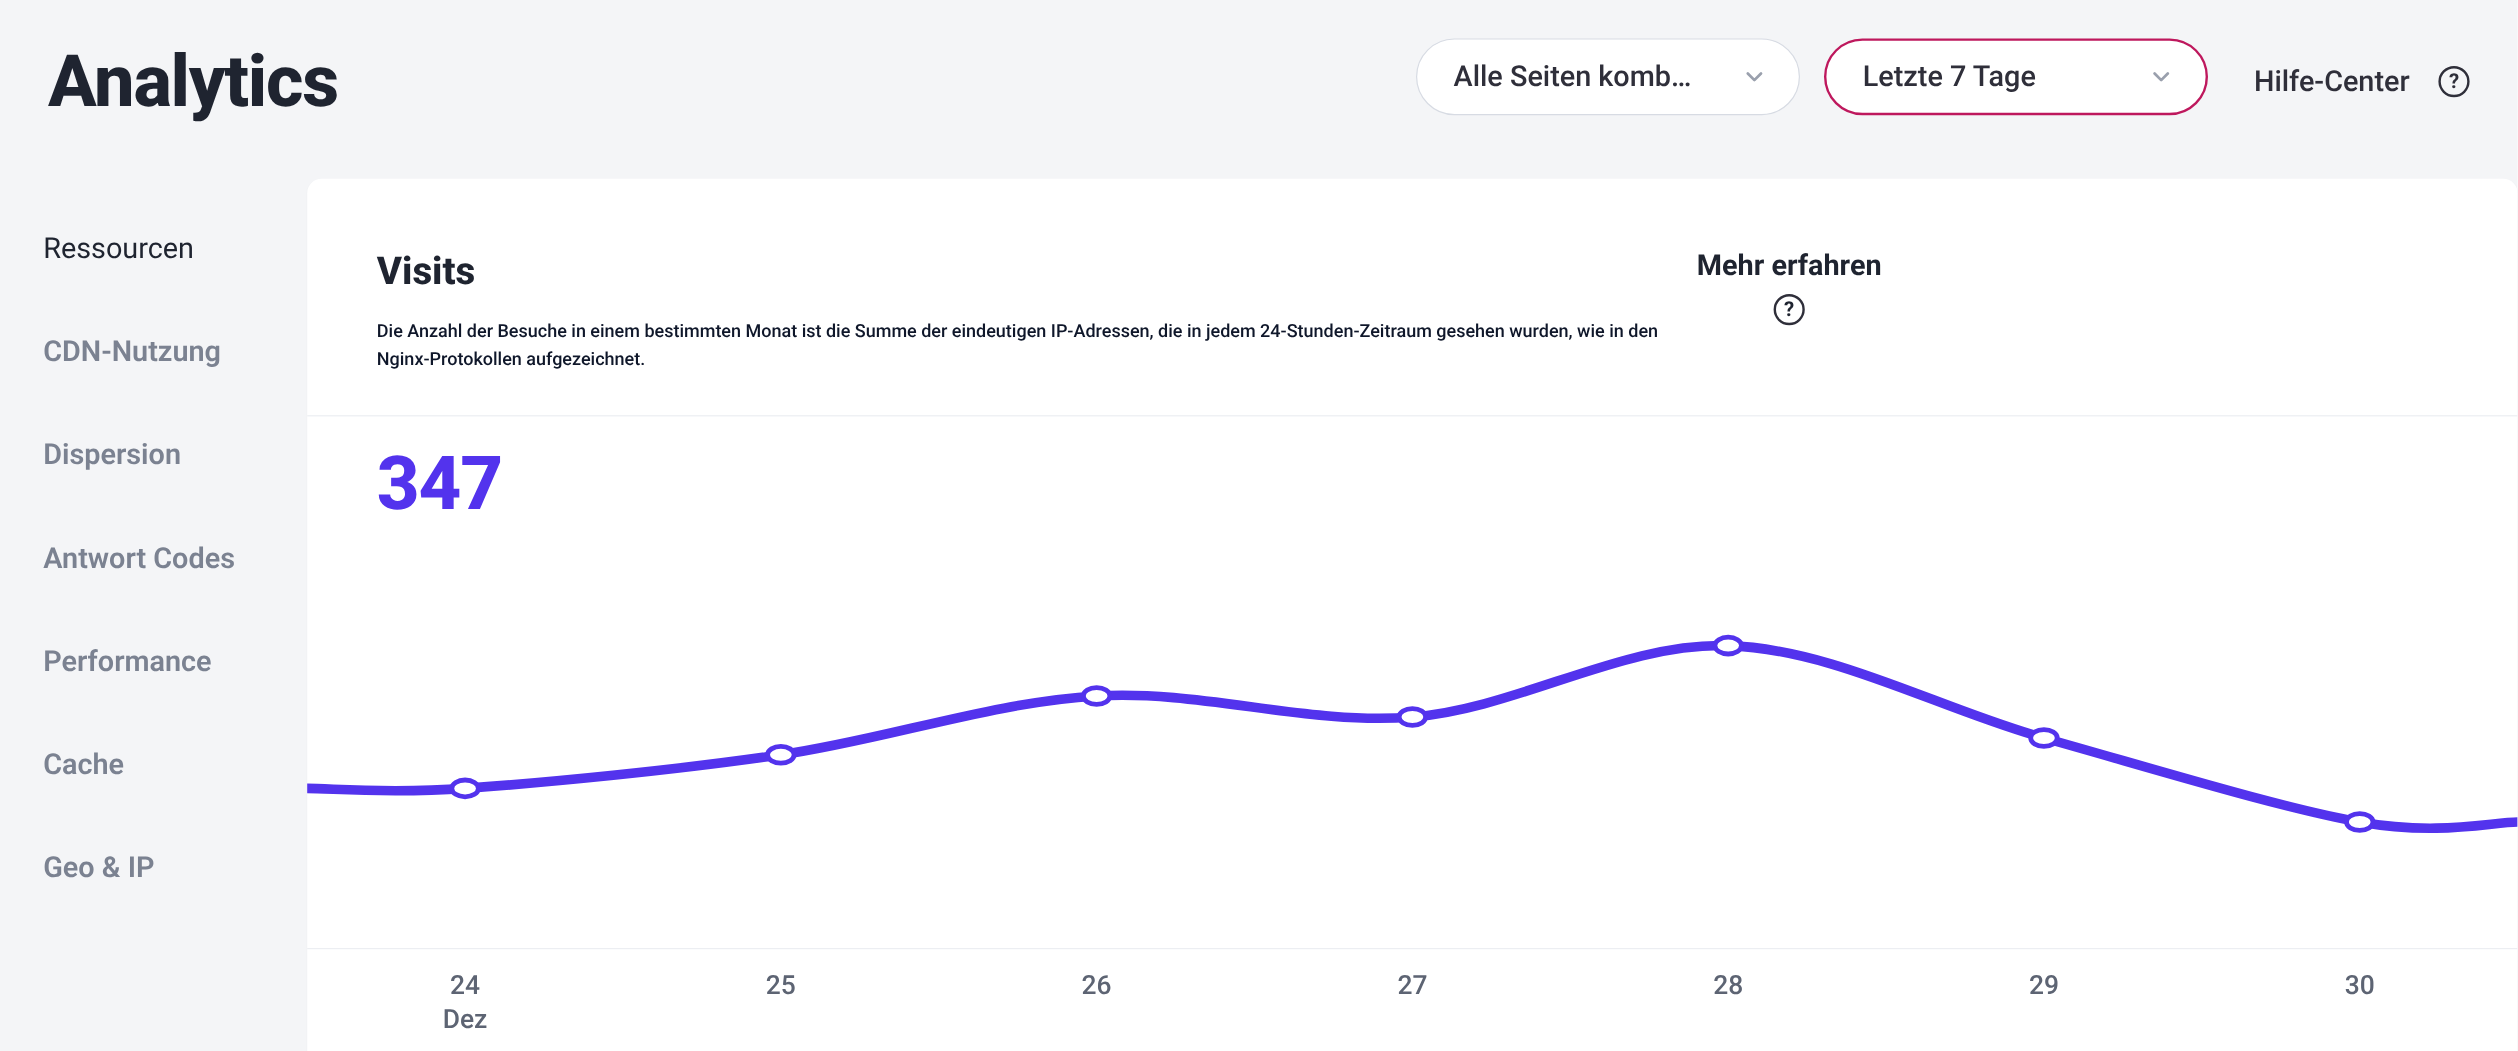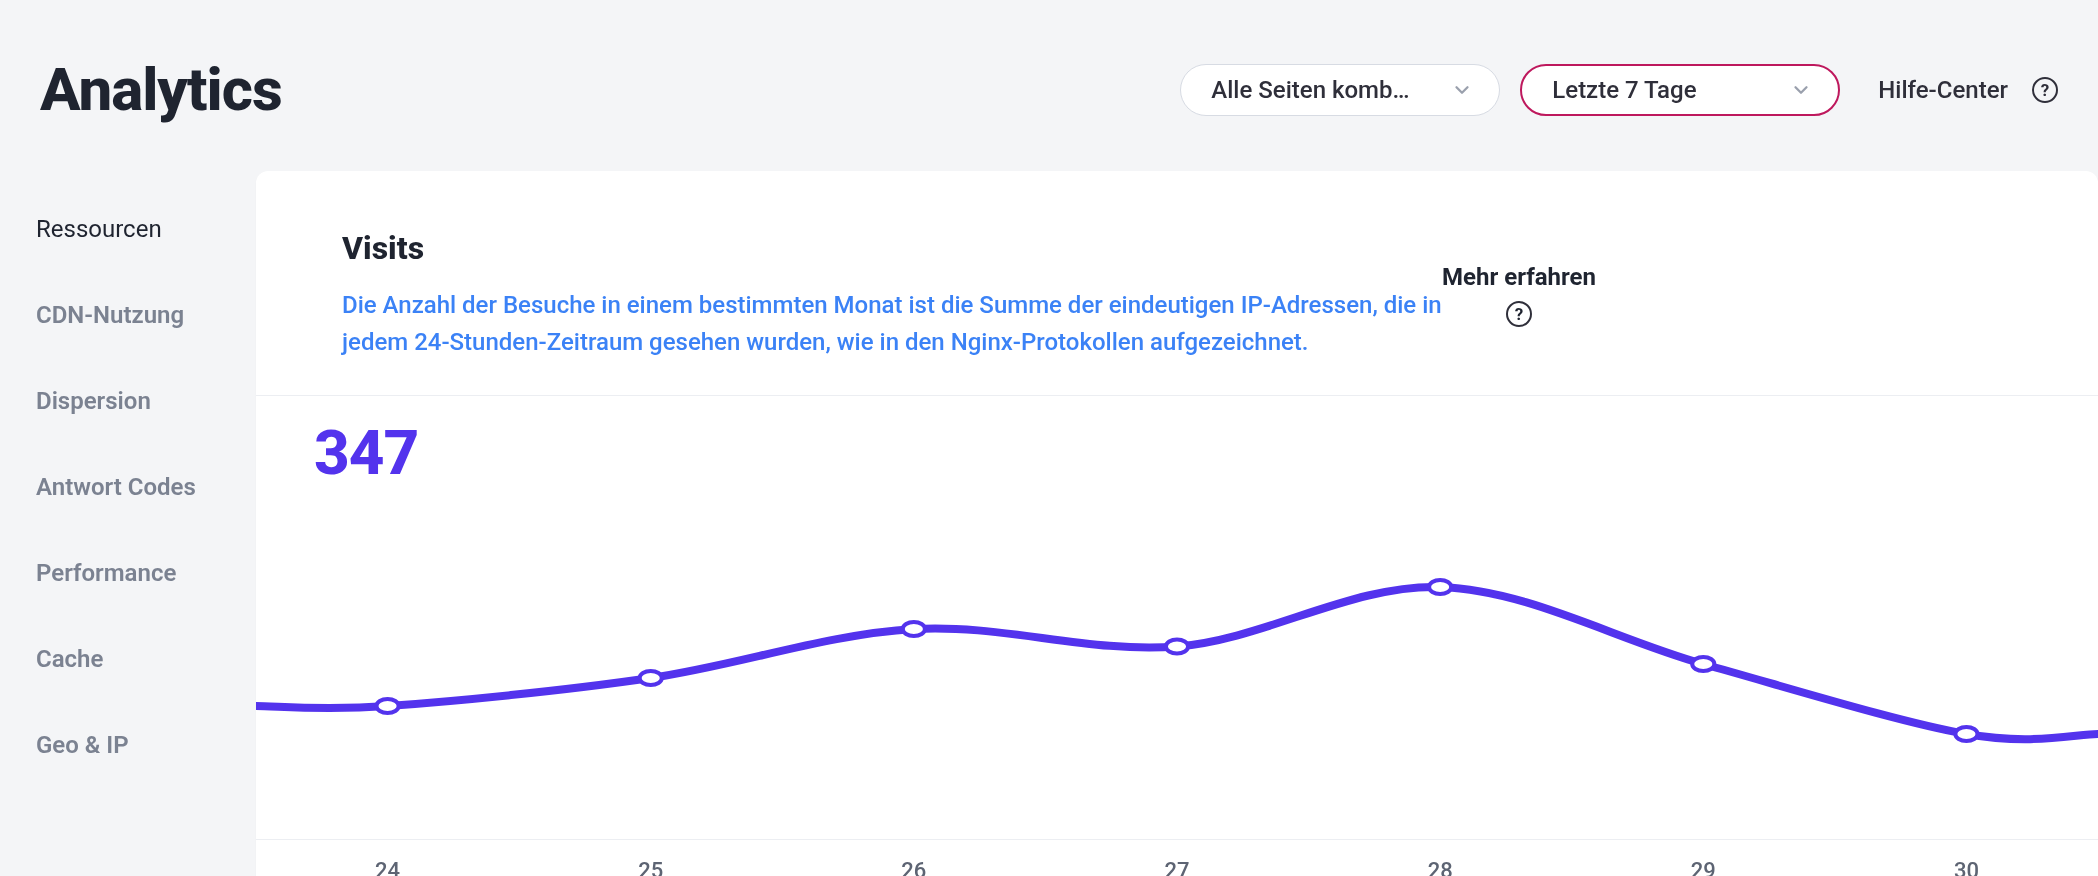--- a/index.html
+++ b/index.html
@@ -8,34 +8,33 @@
       background:#f4f5f7;
       color:#2f2f3a;
       width:2098px;
       height:876px;
       overflow:hidden;
     }
 
     
     .header {
       display:flex;
-      align-items:center;
-      padding:54px 40px 0 40px;
+      padding:32px 40px 0 40px;
       gap:20px;
     }
     .page-title {
       font-size:60px;
       font-weight:800;
       letter-spacing:-1px;
       color:#1f2430;
     }
     .header-spacer { flex:1; }
 
     .dropdown {
-      height:52px;
+      height:64px;
       min-width:320px;
       padding:0 26px 0 30px;
       border-radius:32px;
       background:#fff;
       display:flex;
       align-items:center;
       gap:18px;
       font-size:24px;
       font-weight:500;
       cursor:pointer;
@@ -83,24 +82,24 @@
     .card {
       flex:1;
       background:#fff;
       border-radius:12px;
       margin-right:0;
       padding:58px 58px 40px 58px;
       box-shadow:0 1px 2px rgba(0,0,0,.03);
       display:flex;
       flex-direction:column;
     }
-    .card-head { display:flex; align-items:center;margin-left:28px; }
+    .card-head { display:flex; align-items:flex-start; }
     .card-head-left { flex:1; max-width:1100px; }
     .chart-title { font-size:32px; font-weight:800; color:#1f2430; margin-bottom:20px; }
-    .chart-desc  { font-size:24px; line-height:1.55; color:#3b82f6; font-weight:500; }
+    .chart-desc  { font-size:15px; line-height:1.55; color:#0f172a; font-weight:500; }
 
     .learn-more {
       display:flex; align-items:center; gap:10px;
       font-size:24px; font-weight:700; color:#1f2430;
       cursor:pointer; white-space:nowrap;flex-direction:column;
     }
 
     .divider { border-top:1px solid #eceef2; margin:34px -58px 0 -58px; }
 
     .metric {

